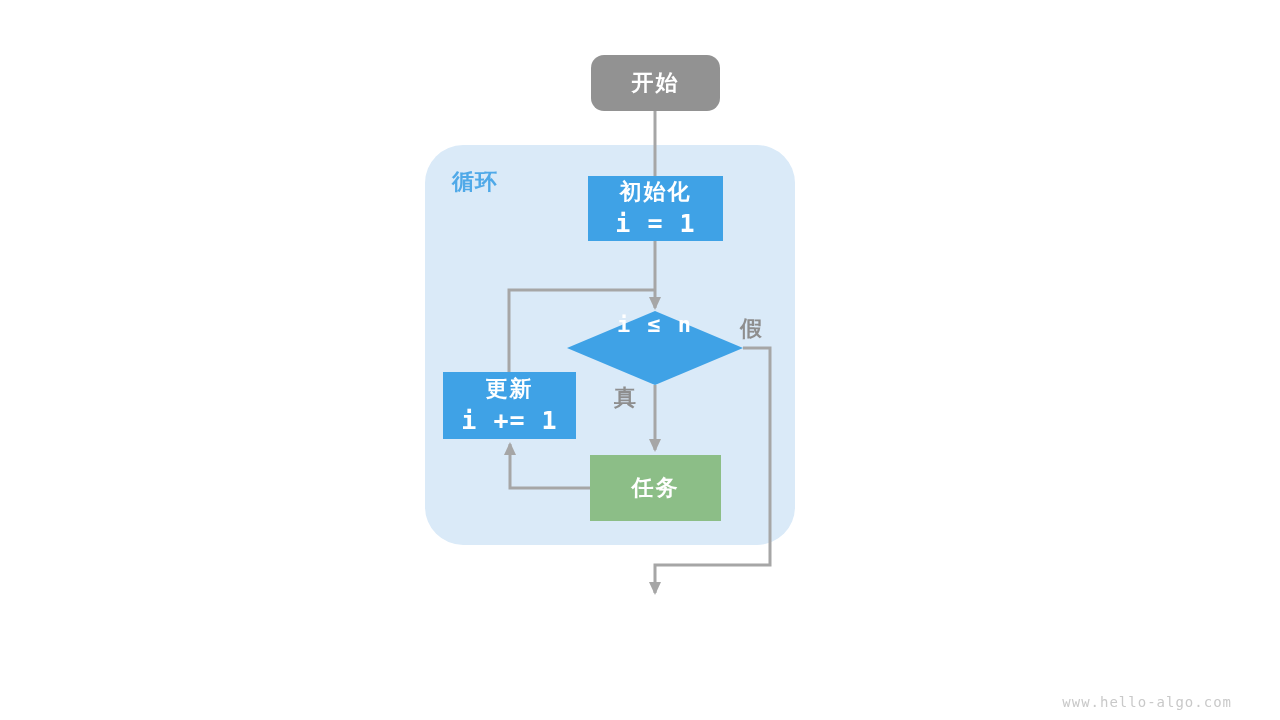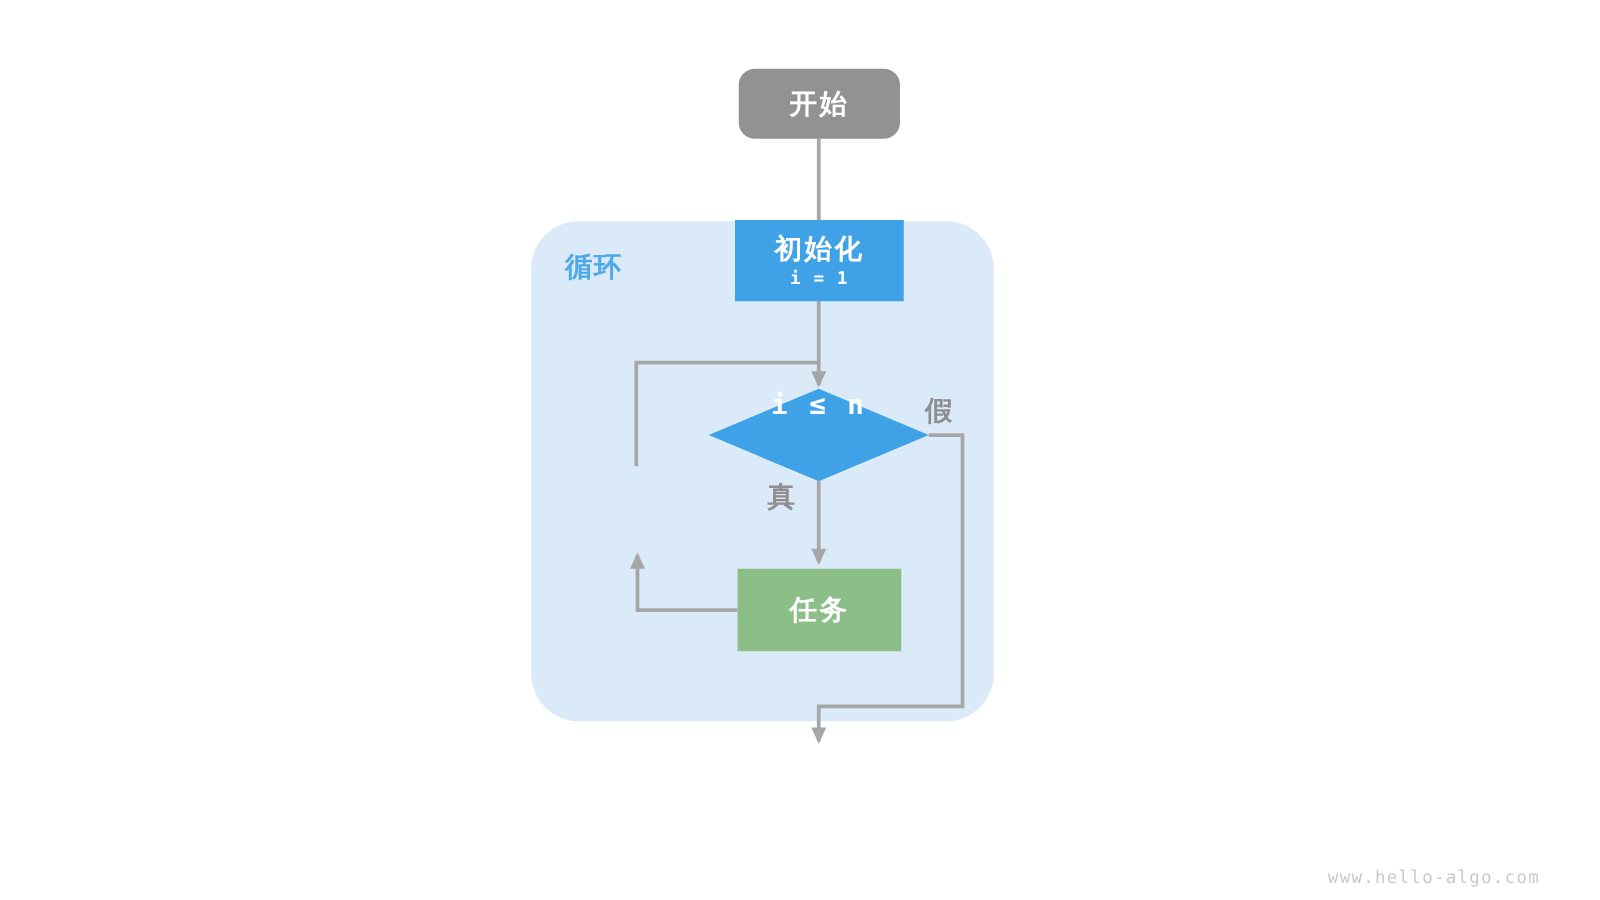--- a/index.html
+++ b/index.html
@@ -16,21 +16,20 @@
     background: #ffffff;
   }
   .loop-box {
     position: absolute;
     left: 425px;
     top: 145px;
     width: 370px;
     height: 400px;
     background: var(--container-blue, #DAEAF8);
     border-radius: 38px;
-    margin-top: 32px;
   }
   .loop-label {
     position: absolute;
     left: 27px;
     top: 22px;
     font-size: 22px;
     font-weight: bold;
     color: var(--loop-label-blue, #4FA9E8);
     letter-spacing: 1px;
   }
@@ -52,21 +51,21 @@
     text-align: center;
     line-height: 1.25;
   }
   .node .cn {
     font-size: 22px;
     font-weight: bold;
     letter-spacing: 2px;
   }
   .node .code {
     font-family: "DejaVu Sans Mono", "Liberation Mono", monospace;
-    font-size: 14px;
+    font-size: 25px;
     font-weight: bold;
     letter-spacing: 1px;
     margin-top: 2px;
   }
   .terminal {
     background: var(--node-gray, #929292);
     border-radius: 13px;
   }
   .process-blue { background: var(--node-blue, #3FA2E6); }
   .process-green { background: var(--node-green, #8CBE87); }
@@ -150,20 +149,24 @@
 
   <div class="node process-blue node-init">
     <span class="cn">初始化</span>
     <span class="code">i = 1</span>
   </div>
 
   <div class="diamond-label">
     <span>i ≤ n</span>
   </div>
 
+  <div class="node process-blue node-update">
+    <span class="cn">更新</span>
+    <span class="code">i += 1</span>
+  </div>
 
   <div class="node process-green node-task">
     <span class="cn">任务</span>
   </div>
 
 
   <span class="edge-label edge-true">真</span>
   <span class="edge-label edge-false">假</span>
 
   <span class="watermark">www.hello-algo.com</span>

